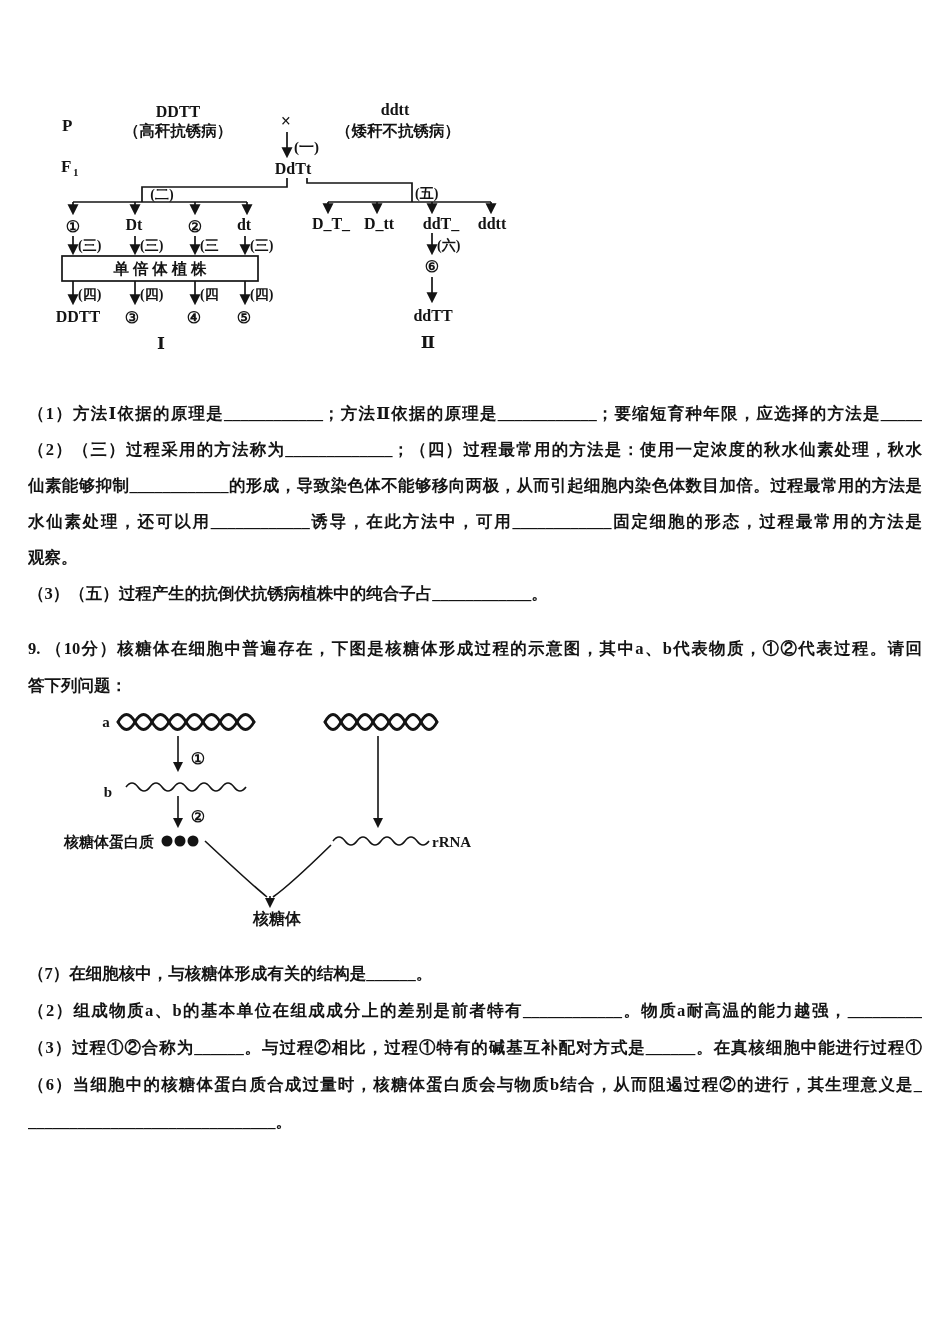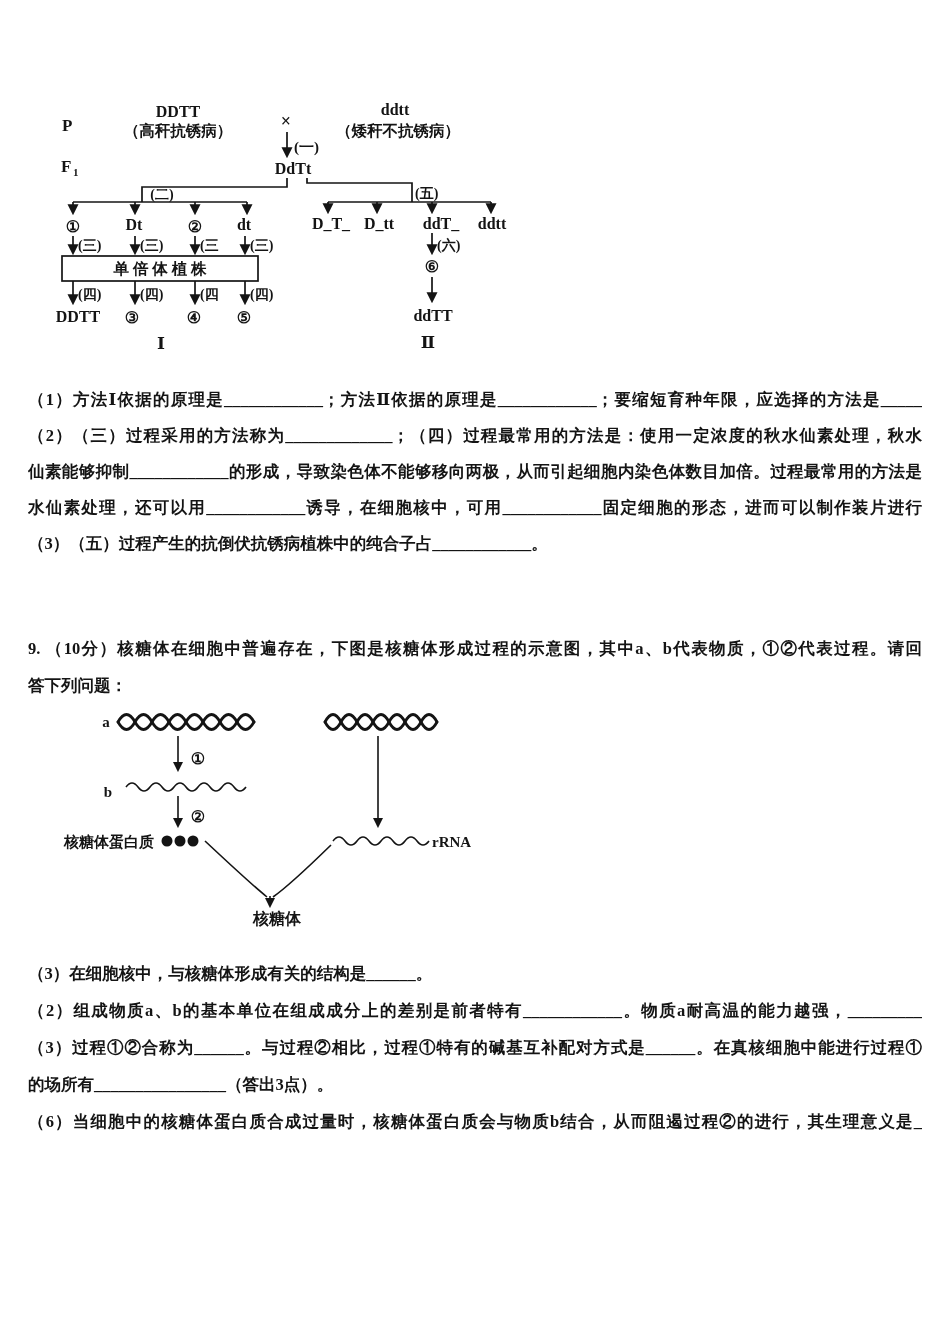--- a/index.html
+++ b/index.html
@@ -99,25 +99,26 @@
     <text x="331" y="229" font-size="16" text-anchor="middle">D_T_</text>
     <text x="379" y="229" font-size="16" text-anchor="middle">D_tt</text>
     <text x="441" y="229" font-size="16" text-anchor="middle">ddT_</text>
     <text x="492" y="229" font-size="16" text-anchor="middle">ddtt</text>
     <text x="437" y="250" font-size="14">(六)</text>
     <text x="432" y="272" font-size="16" text-anchor="middle">⑥</text>
     <text x="433" y="321" font-size="16" text-anchor="middle">ddTT</text>
     <text x="428" y="348" font-size="17" text-anchor="middle">Ⅱ</text>
   </svg>
 
-  <div class="textblock" style="top:382px;">
+  <div class="textblock" style="top:396px;">
     <div class="line just">（1）方法Ⅰ依据的原理是____________；方法Ⅱ依据的原理是____________；要缩短育种年限，应选择的方法是_____</div>
     <div class="line just">（2）（三）过程采用的方法称为_____________；（四）过程最常用的方法是：使用一定浓度的秋水仙素处理，秋水</div>
     <div class="line just">仙素能够抑制____________的形成，导致染色体不能够移向两极，从而引起细胞内染色体数目加倍。过程最常用的方法是</div>
-    <div class="line just">水仙素处理，还可以用____________诱导，在细胞核中，可用____________固定细胞的形态，进而可以制作装片进行</div>
+    <div class="line just">水仙素处理，还可以用____________诱导，在此方法中，可用____________固定细胞的形态，过程最常用的方法是</div>
+    <div class="line">观察。</div>
     <div class="line">（3）（五）过程产生的抗倒伏抗锈病植株中的纯合子占____________。</div>
   </div>
 
   <div class="textblock lh37" style="top:630px;">
     <div class="line just">9. （10分）核糖体在细胞中普遍存在，下图是核糖体形成过程的示意图，其中a、b代表物质，①②代表过程。请回</div>
     <div class="line">答下列问题：</div>
   </div>
 
   <svg style="top:700px;" width="520" height="240" viewBox="0 0 520 240">
     <defs>
@@ -155,21 +156,21 @@
     <text x="106" y="27" font-size="15" text-anchor="middle">a</text>
     <text x="198" y="64" font-size="16" text-anchor="middle">①</text>
     <text x="108" y="97" font-size="15" text-anchor="middle">b</text>
     <text x="198" y="122" font-size="16" text-anchor="middle">②</text>
     <text x="64" y="147" font-size="15">核糖体蛋白质</text>
     <text x="432" y="147" font-size="15">rRNA</text>
     <text x="277" y="224" font-size="16" text-anchor="middle">核糖体</text>
   </svg>
 
   <div class="textblock lh37" style="top:955px;">
-    <div class="line">（3）在细胞核中，与核糖体形成有关的结构是______。</div>
+    <div class="line">（7）在细胞核中，与核糖体形成有关的结构是______。</div>
     <div class="line just">（2）组成物质a、b的基本单位在组成成分上的差别是前者特有____________。物质a耐高温的能力越强，_________</div>
     <div class="line just">（3）过程①②合称为______。与过程②相比，过程①特有的碱基互补配对方式是______。在真核细胞中能进行过程①</div>
-    <div class="line">的场所有________________（答出3点）。</div>
     <div class="line just">（6）当细胞中的核糖体蛋白质合成过量时，核糖体蛋白质会与物质b结合，从而阻遏过程②的进行，其生理意义是_</div>
+    <div class="line">______________________________。</div>
   </div>
 
 
 </div>
 
 </body></html>

